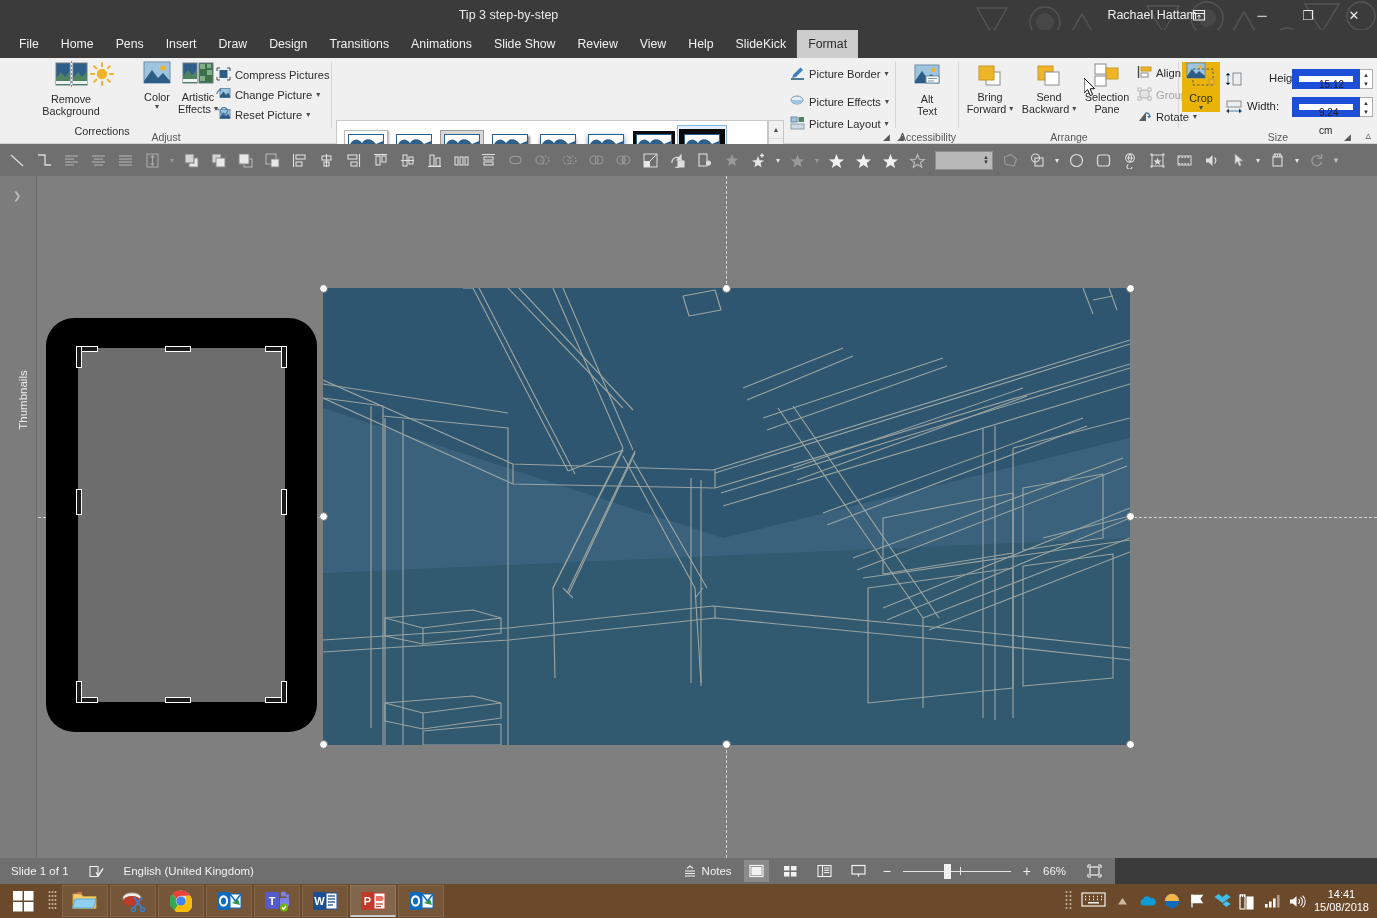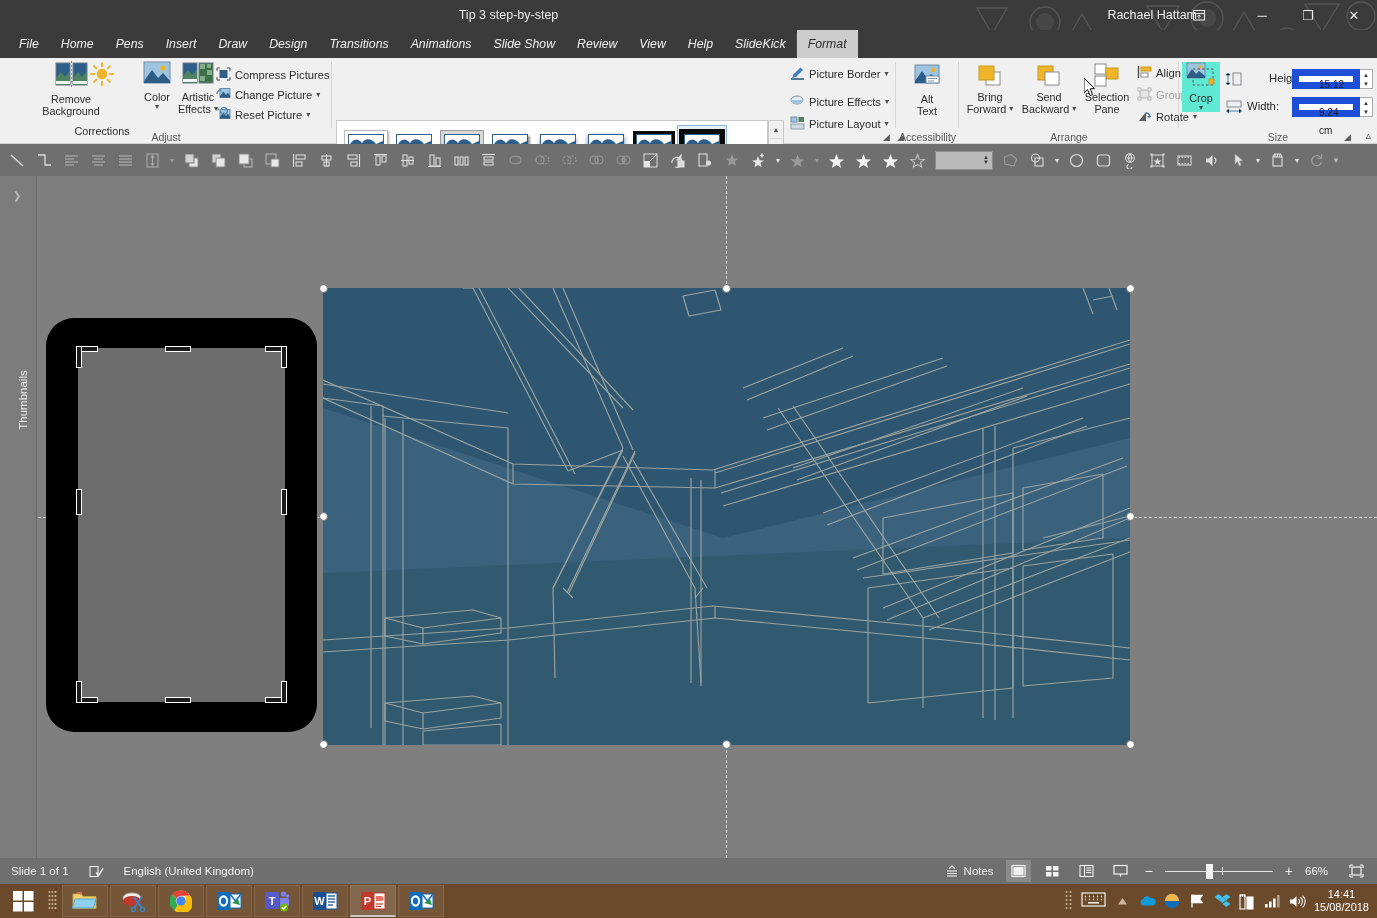--- a/index.html
+++ b/index.html
@@ -36,21 +36,21 @@
     color:#eaeaea; font-size:13px;
   }
   .ribbon-opt { position:absolute; right:158px; top:0; width:40px; height:30px;
     display:flex; align-items:center; justify-content:center; color:#eaeaea; }
 
   
   .tabbar {
     position:absolute; left:0; top:30px; width:1377px; height:28px;
     background:#3b3b3b; color:#f0f0f0;
   }
-  .tabs { position:absolute; left:8px; top:0; height:28px; display:flex; align-items:flex-end;font-style:italic; }
+  .tabs { position:absolute; left:8px; top:0; height:28px; display:flex; align-items:flex-end; }
   .tab {
     padding:0 11px; height:28px; line-height:28px; font-size:12.3px; color:#f1f1f1;
     white-space:nowrap; cursor:default;
   }
   .tab.active { background:#cdcdcd; color:#2b2b2b; }
   .ctx-label {
     position:absolute; left:796px; top:3px; width:62px; height:24px;
     background:#4a4a4a; color:#d9d9d9; font-size:10.5px;
     text-align:center; line-height:26px;
   }
@@ -179,21 +179,21 @@
     background:#3a627d; overflow:hidden;
   }
   .picture svg { display:block; }
   .sel-handle {
     position:absolute; width:9px; height:9px; border-radius:50%;
     background:#ffffff; border:1px solid #6d6d6d;
   }
 
   
   .statusbar {
-    position:absolute; left:0; top:858px; width:1377px; height:26px;
+    position:absolute; left:0; top:858px; width:1115px; height:26px;
     background:#6f6f6f; color:#f2f2f2; font-size:11.5px;
   }
   .sb-left { position:absolute; left:8px; top:0; height:26px; display:flex; align-items:center; gap:14px; }
   .sb-right { position:absolute; right:8px; top:0; height:26px; display:flex; align-items:center; gap:9px; }
   .sb-item { display:flex; align-items:center; gap:5px; padding:0 3px; height:22px; }
   .viewbtn { width:25px; height:22px; display:flex; align-items:center; justify-content:center; }
   .viewbtn.active { background:#8a8a8a; }
   .zoomslider { position:relative; width:108px; height:22px; display:flex; align-items:center; }
   .zoomtrack { position:absolute; left:0; right:0; top:10.5px; height:1.5px; background:#e6e6e6; }
   .zoomtick { position:absolute; left:57px; top:7px; width:1.5px; height:8px; background:#e6e6e6; }
@@ -646,21 +646,21 @@
         <span>Rotate</span>
         <span class="caret">▾</span>
       </div>
     </div>
 
     <div class="rgroup" style="left:1179px;width:198px;">
       <div class="glabel">Size</div>
       <div class="dlg-launcher" style="right:26px; bottom:2px;">◢</div>
       <div class="ribbon-collapse">▵</div>
 
-      <div class="bigbtn" style="left:3px; top:4px; width:38px; background:#5eead4;">
+      <div class="bigbtn" style="left:3px; top:4px; width:38px; background:#eab308;">
         <span>
           <svg width="32" height="28" viewBox="0 0 32 28">
             <rect x="2" y="1" width="18" height="15" fill="#9ec4e0" stroke="#6f8ca3"></rect>
             <circle cx="15" cy="5" r="1.8" fill="#f0b429"></circle>
             <path d="M2 14 L7 7 L11 12 L14 9 L20 14 V16 H2 Z" fill="#2b5d86"></path>
             <rect x="8" y="7" width="20" height="16" fill="none" stroke="#5a5a5a" stroke-dasharray="2.5 2"></rect>
             <path d="M24 17 h5 v5 h-5 z" fill="#f0b429" stroke="#c89a22"></path>
           </svg>
         </span>
         <span>Crop</span>

